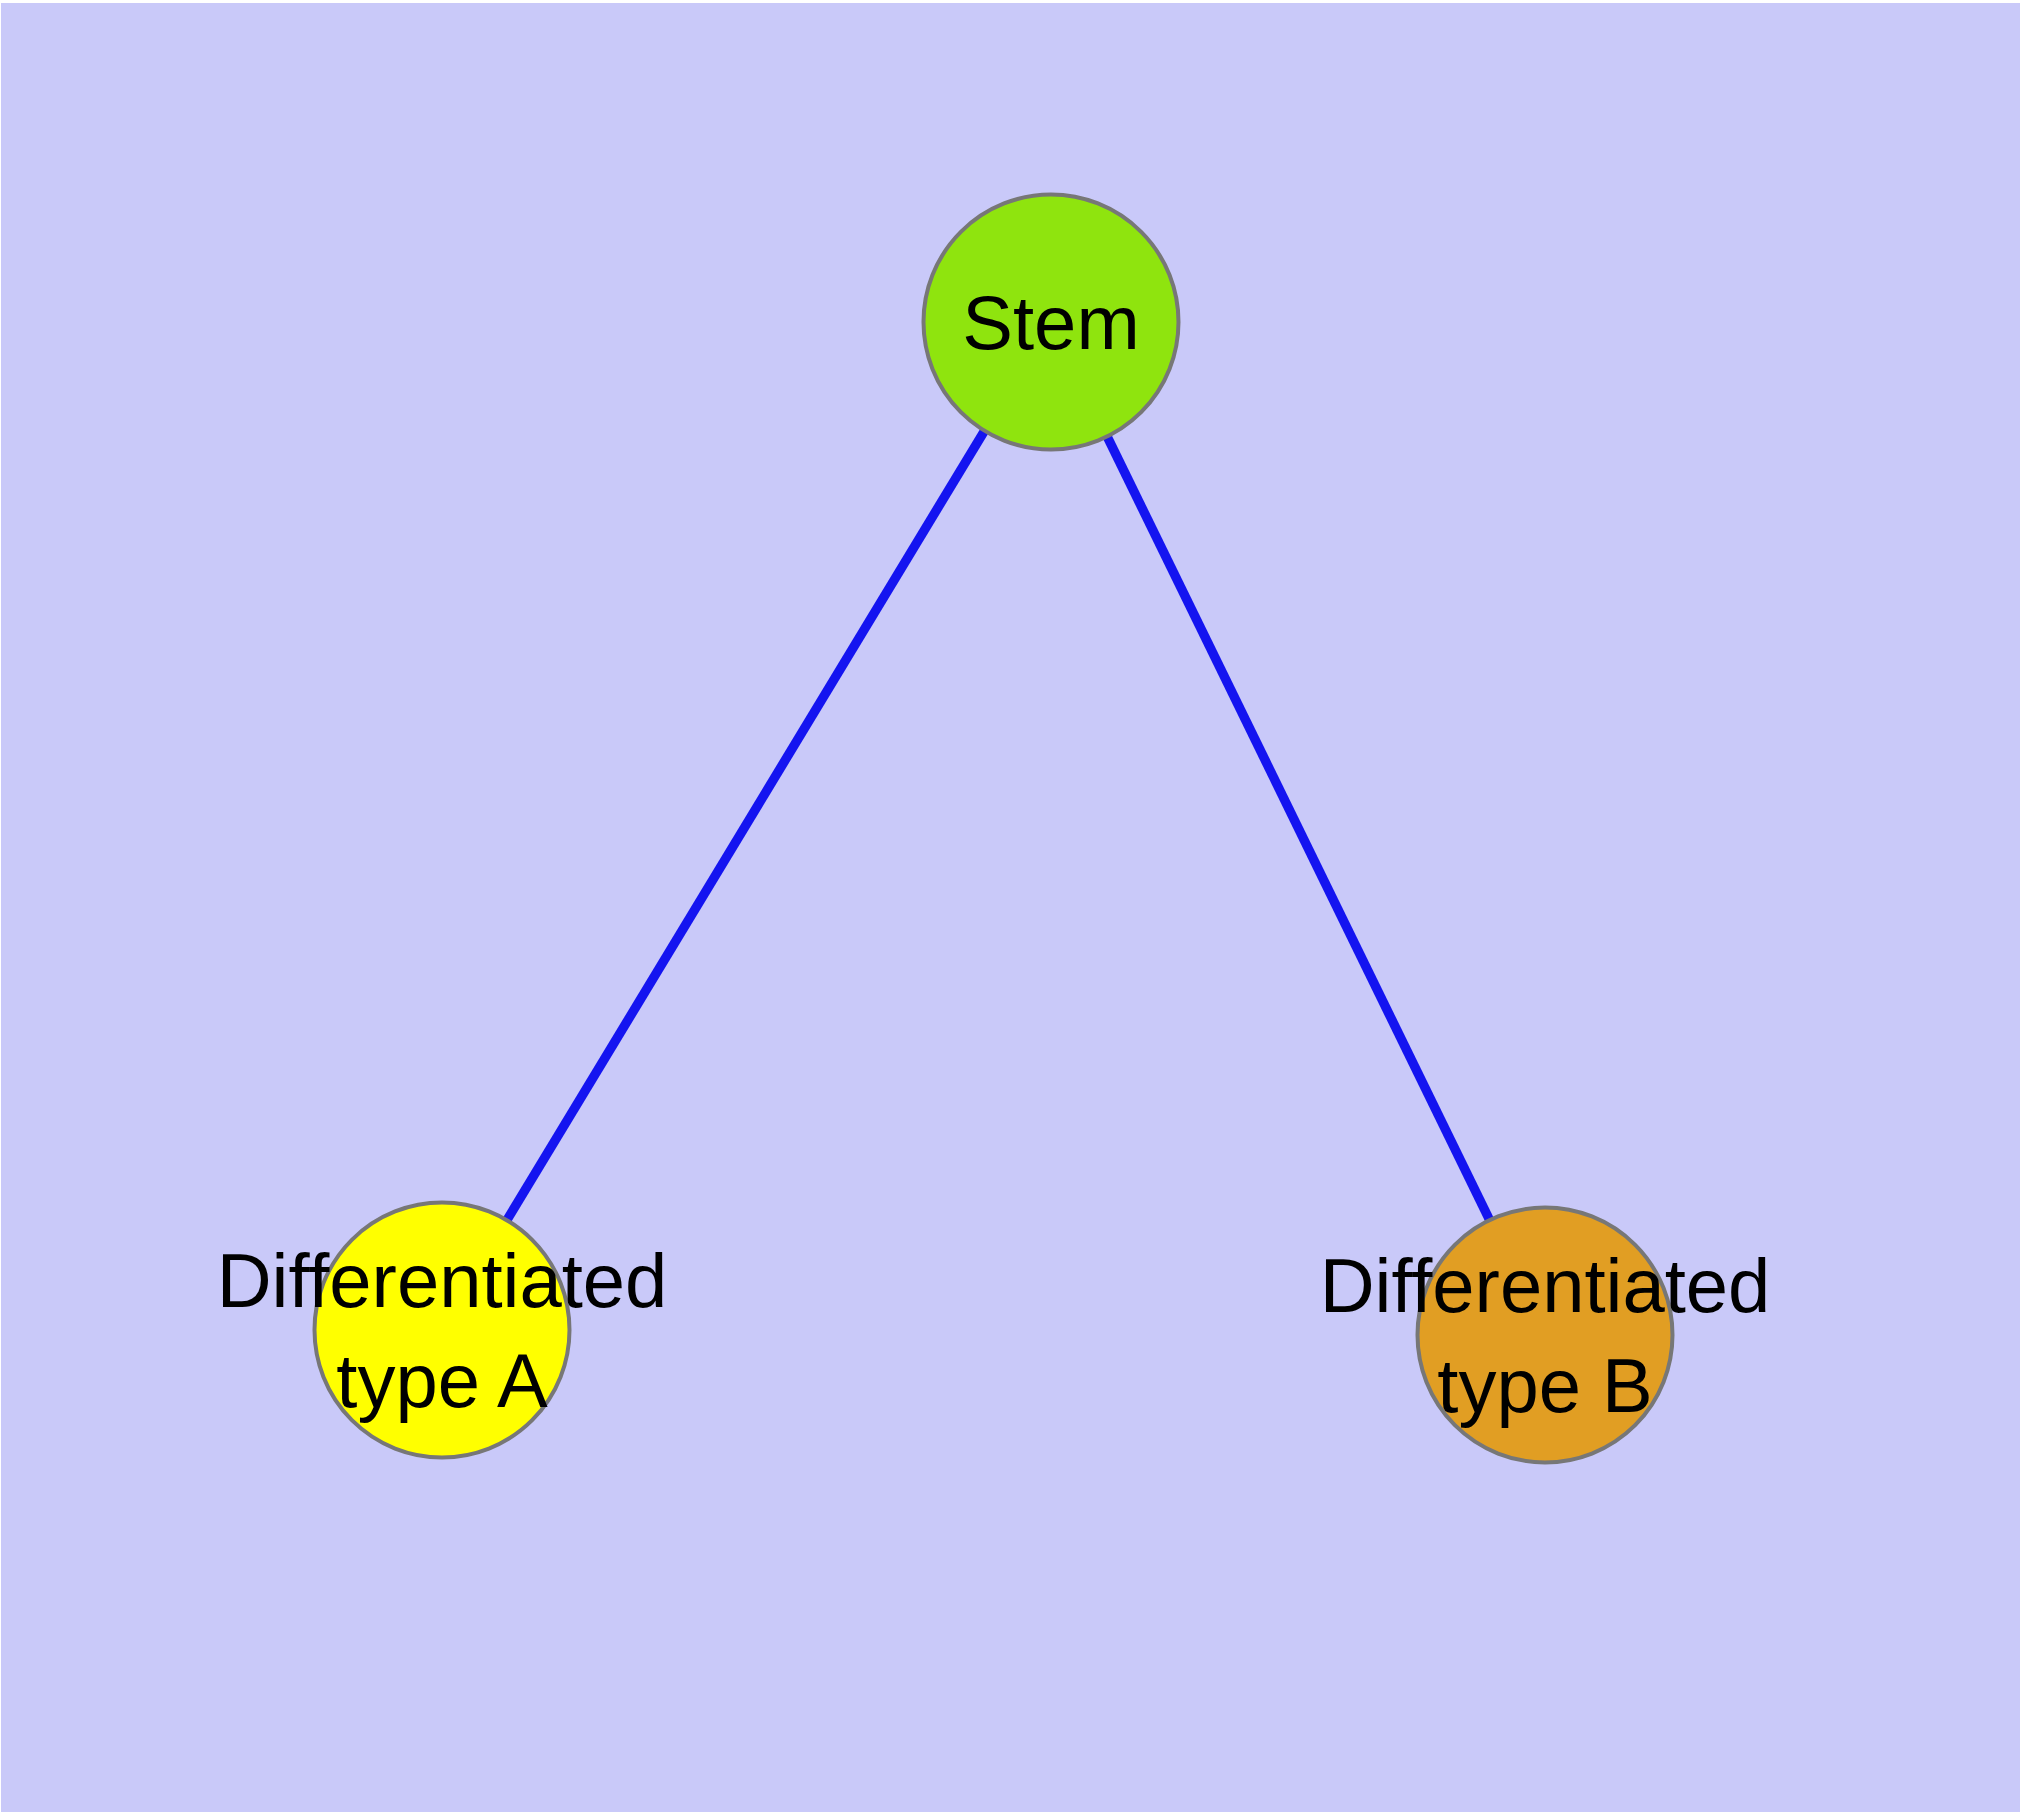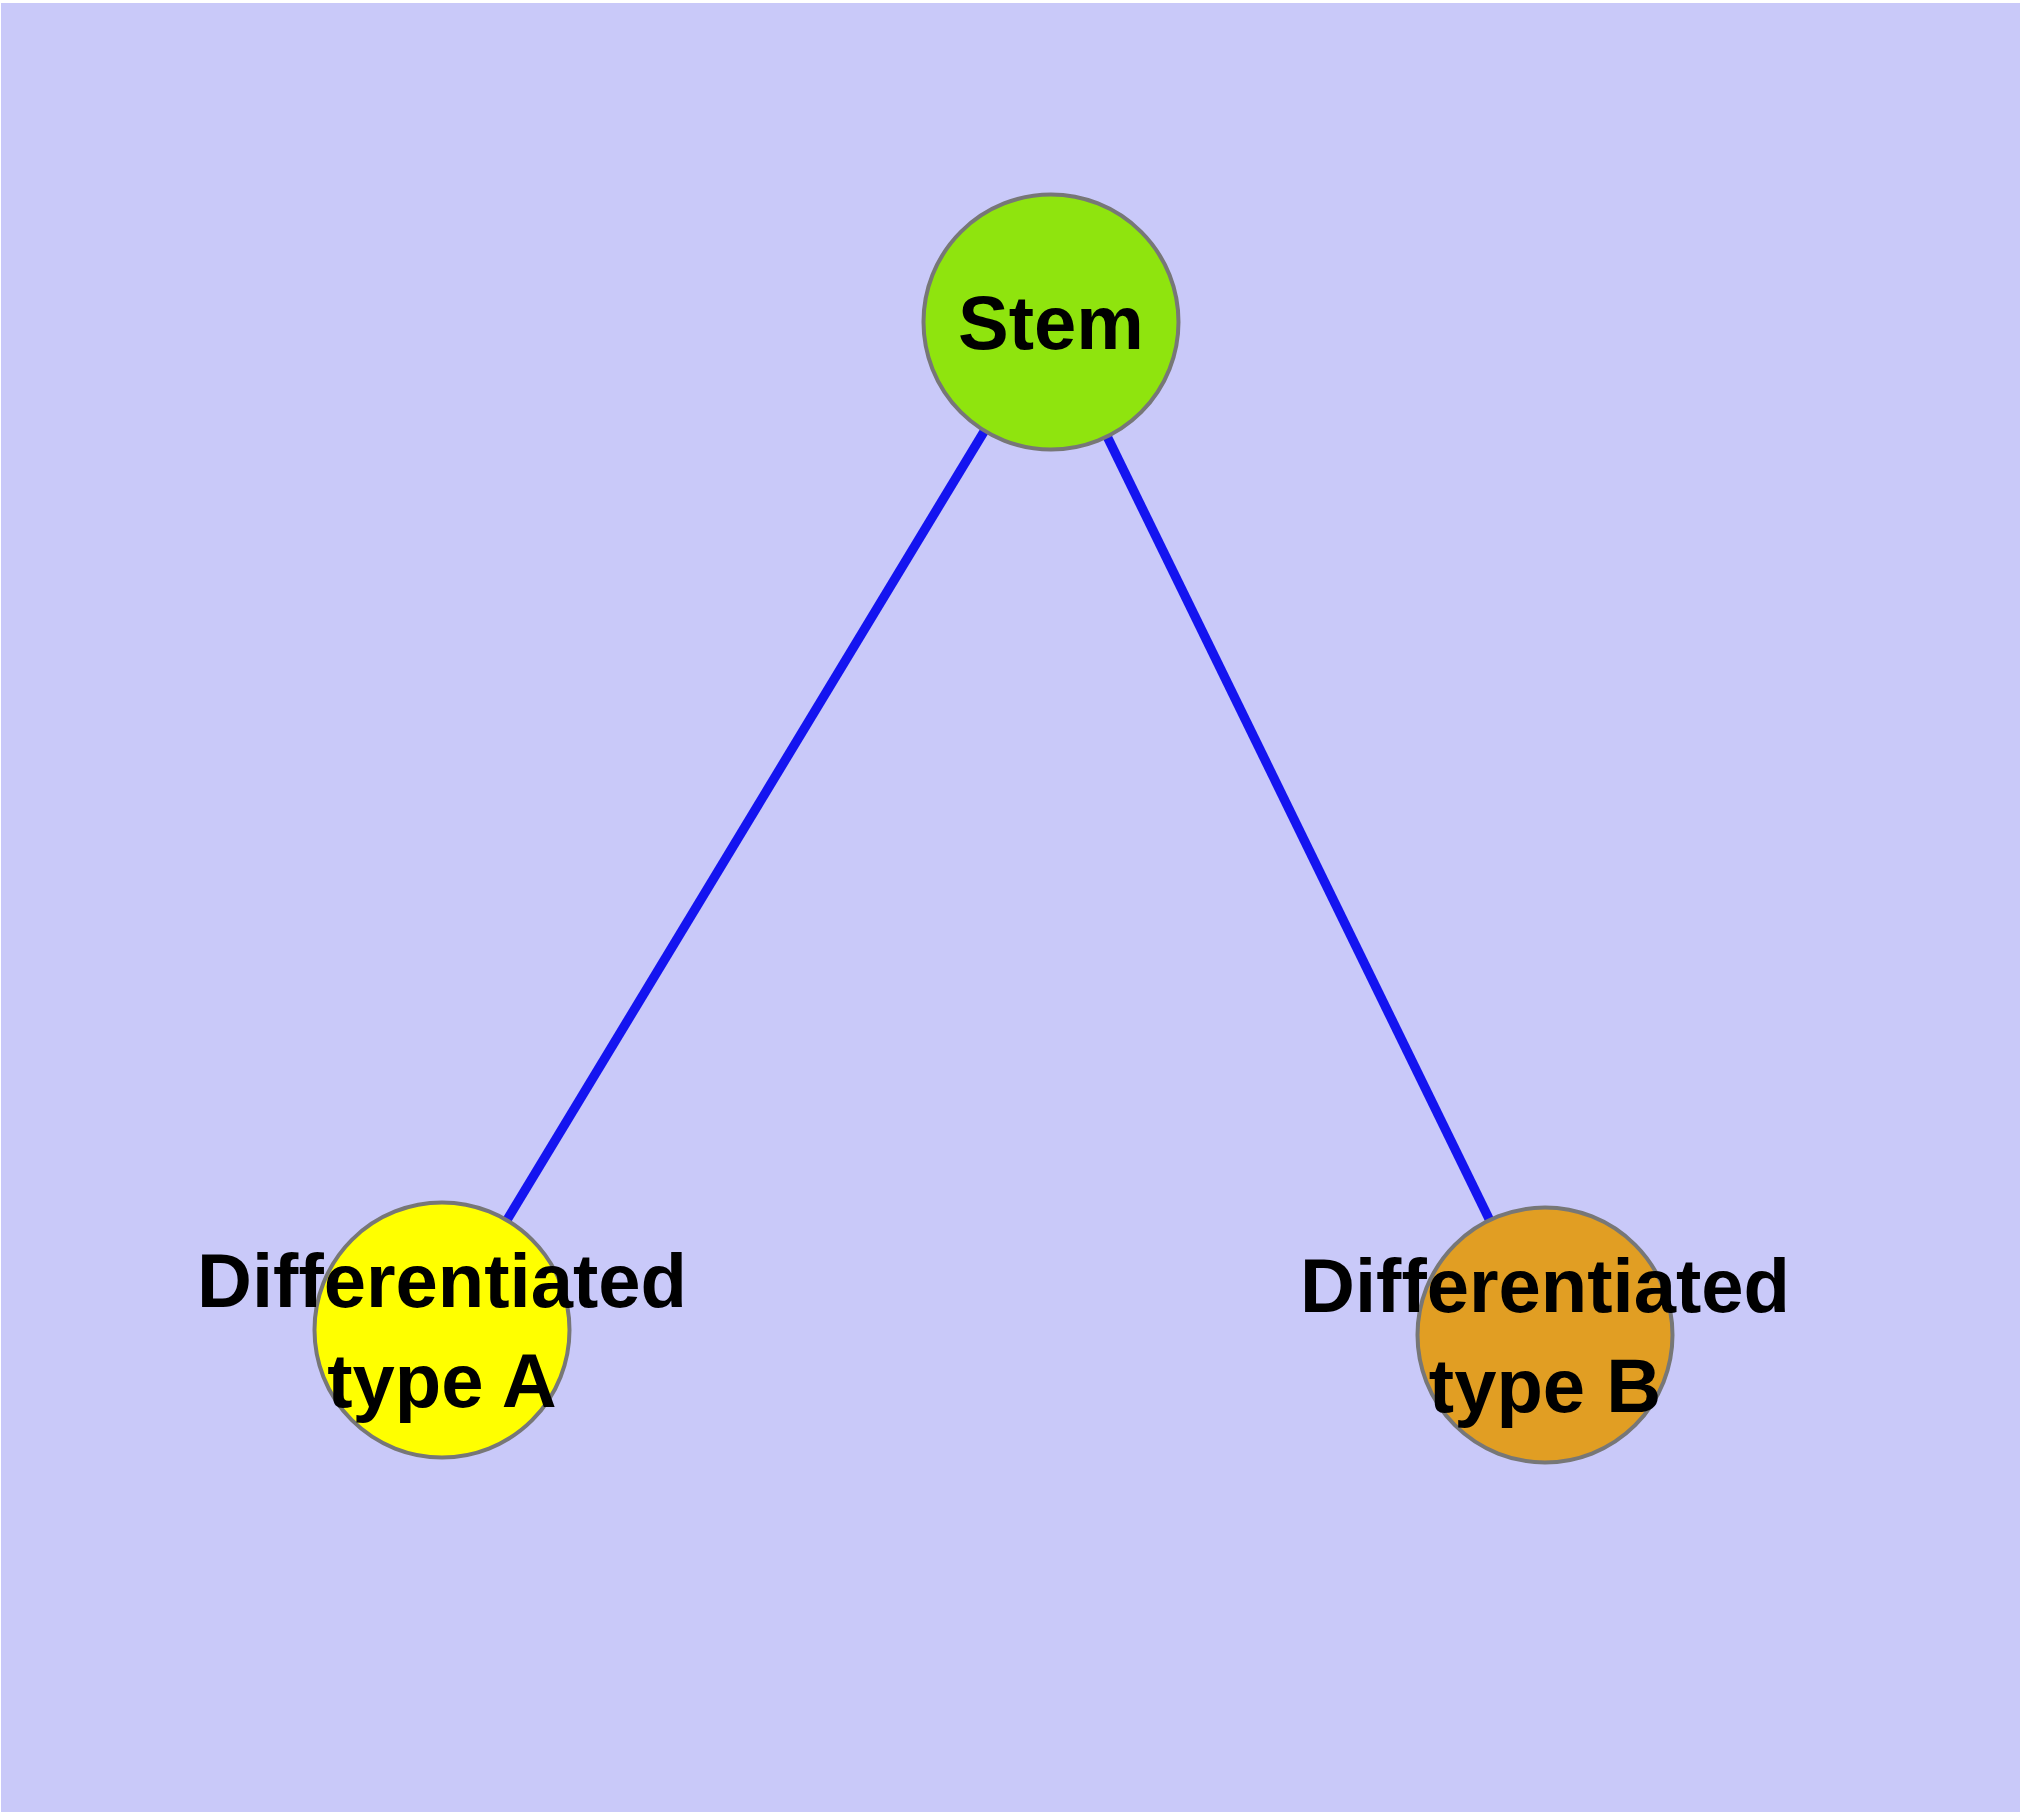--- a/index.html
+++ b/index.html
@@ -49,21 +49,21 @@
   .node-type-b { left: 1544px; top: 1332px; }
 
   .node-label {
     position: absolute;
     left: 50%;
     top: 50%;
     transform: translate(-50%, -50%);
     width: max-content;
     text-align: center;
     white-space: pre-line;
-    font-weight: 700;
+    font-weight: 400;
     font-size: 76px;
     line-height: 100px;
     color: #000000;
   }
 </style>
 </head>
 <body>
 
 <div class="stage" style="background-color: rgb(201, 201, 249);">
 

